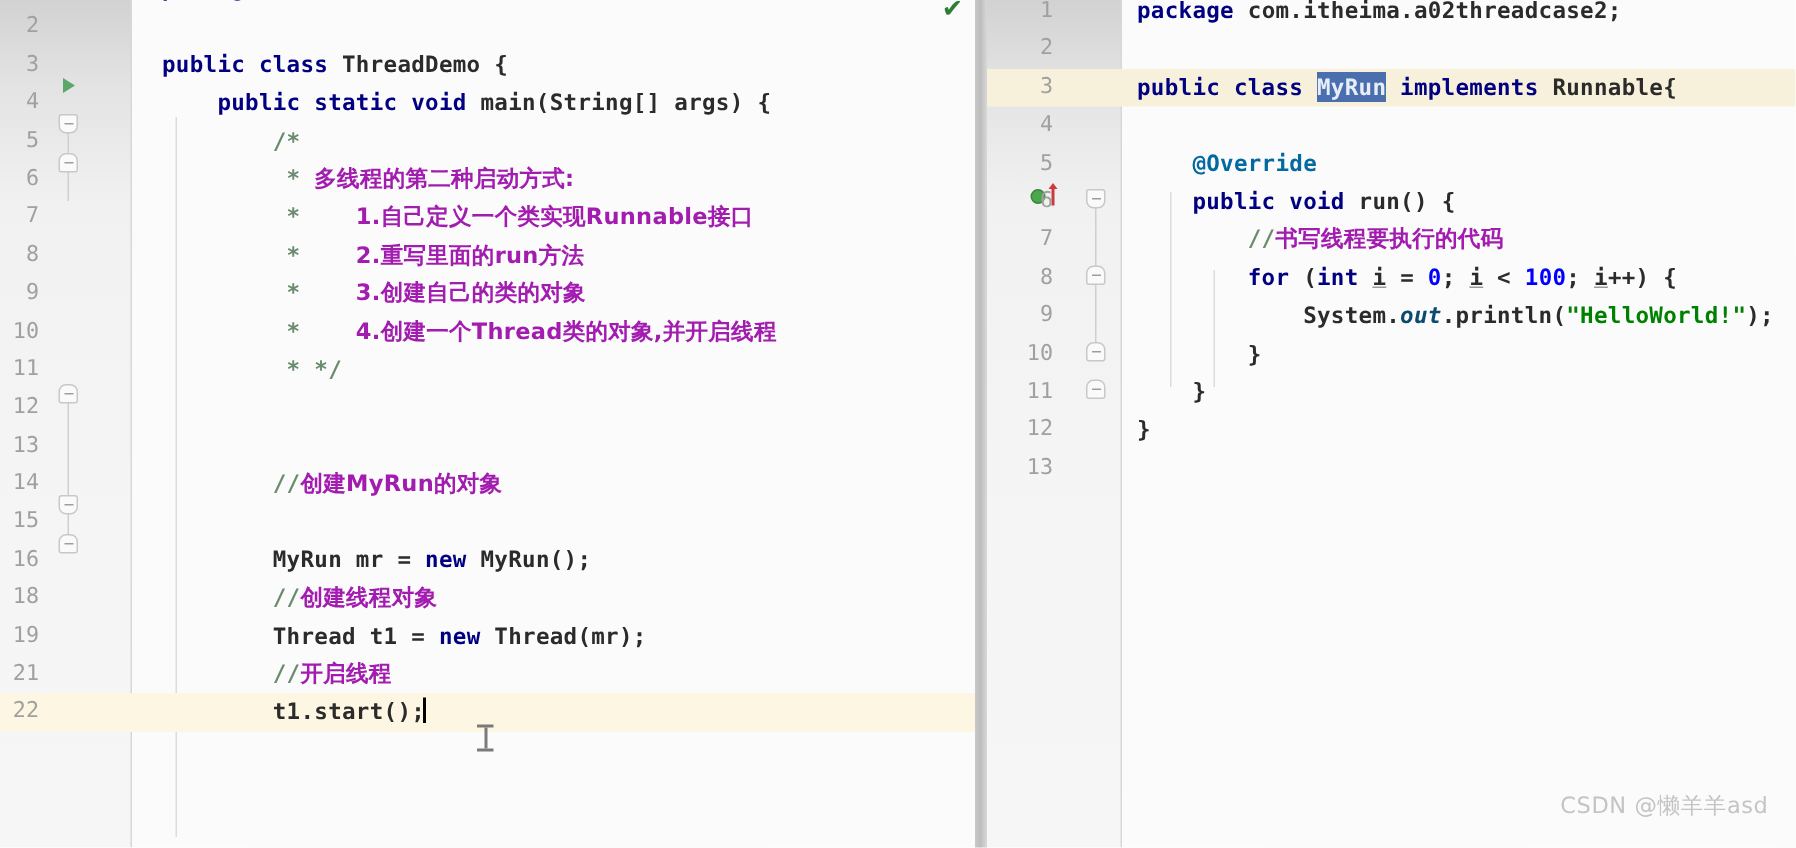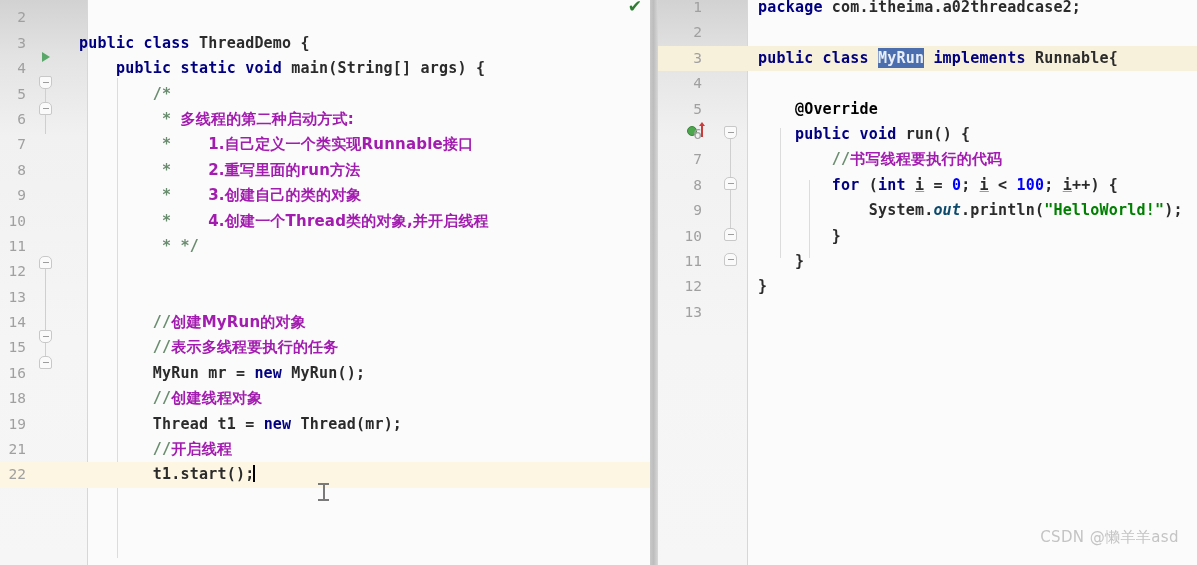--- a/index.html
+++ b/index.html
@@ -75,29 +75,29 @@
   #pane-right .lnum { left: 6px;  width: 38px; }
 
   .code {
     position: absolute;
     top: 0;
     font-size: 15px;
     font-weight: bold;
     color: #2b2b2b;
     letter-spacing: 0.2px;
   }
-  #pane-left  .code { left: 79px; }
+  #pane-left  .code { left: 108px; }
   #pane-right .code { left: 100px; }
 
   
   .kw   { color: #000080; }          
   .plain{ color: #2b2b2b; }
   .num  { color: #0000ff; }          
   .str  { color: #008000; }          
-  .anno { color: #000000; }          
+  .anno { color: #0369a1; }          
   .fld  { color: #0c4a6e; font-style: italic; }  
   .cmt  { color: #698c6e; }          
   .cmt-cjk { color: #a21caf; font-family: "DejaVu Sans", "Liberation Sans", sans-serif; font-weight: bold; }
   .uline{ text-decoration: underline; text-decoration-color: #9a9a9a; }
 
   
   .sel {
     background: #4b6eaf;
     color: #e8eef8;
     padding: 1px 0;
@@ -239,21 +239,21 @@
       <div class="row"><span class="lnum">5</span><span class="code"><span class="cmt">        /*</span></span></div>
       <div class="row"><span class="lnum">6</span><span class="code"><span class="cmt">         * </span><span class="cmt-cjk">多线程的第二种启动方式:</span></span></div>
       <div class="row"><span class="lnum">7</span><span class="code"><span class="cmt">         *    </span><span class="cmt-cjk">1.自己定义一个类实现Runnable接口</span></span></div>
       <div class="row"><span class="lnum">8</span><span class="code"><span class="cmt">         *    </span><span class="cmt-cjk">2.重写里面的run方法</span></span></div>
       <div class="row"><span class="lnum">9</span><span class="code"><span class="cmt">         *    </span><span class="cmt-cjk">3.创建自己的类的对象</span></span></div>
       <div class="row"><span class="lnum">10</span><span class="code"><span class="cmt">         *    </span><span class="cmt-cjk">4.创建一个Thread类的对象,并开启线程</span></span></div>
       <div class="row"><span class="lnum">11</span><span class="code"><span class="cmt">         * */</span></span></div>
       <div class="row"><span class="lnum">12</span><span class="code"></span></div>
       <div class="row"><span class="lnum">13</span><span class="code"></span></div>
       <div class="row"><span class="lnum">14</span><span class="code"><span class="cmt">        //</span><span class="cmt-cjk">创建MyRun的对象</span></span></div>
-      <div class="row"><span class="lnum">15</span><span class="code"><span class="cmt">        //</span><span class="cmt-cjk">表示多线程要执行的任务</span></span></div>
+      <div class="row"><span class="lnum">15</span></div>
       <div class="row"><span class="lnum">16</span><span class="code"><span class="plain">        MyRun mr = </span><span class="kw">new </span><span class="plain">MyRun();</span></span></div>
       <div class="row"><span class="lnum">18</span><span class="code"><span class="cmt">        //</span><span class="cmt-cjk">创建线程对象</span></span></div>
       <div class="row"><span class="lnum">19</span><span class="code"><span class="plain">        Thread t1 = </span><span class="kw">new </span><span class="plain">Thread(mr);</span></span></div>
       <div class="row"><span class="lnum">21</span><span class="code"><span class="cmt">        //</span><span class="cmt-cjk">开启线程</span></span></div>
       <div class="row cur"><span class="lnum">22</span><span class="code"><span class="plain">        t1.start();</span><span class="caret"></span></span></div>
     </div>
 </div>
 
 <div class="divider"></div>
 

